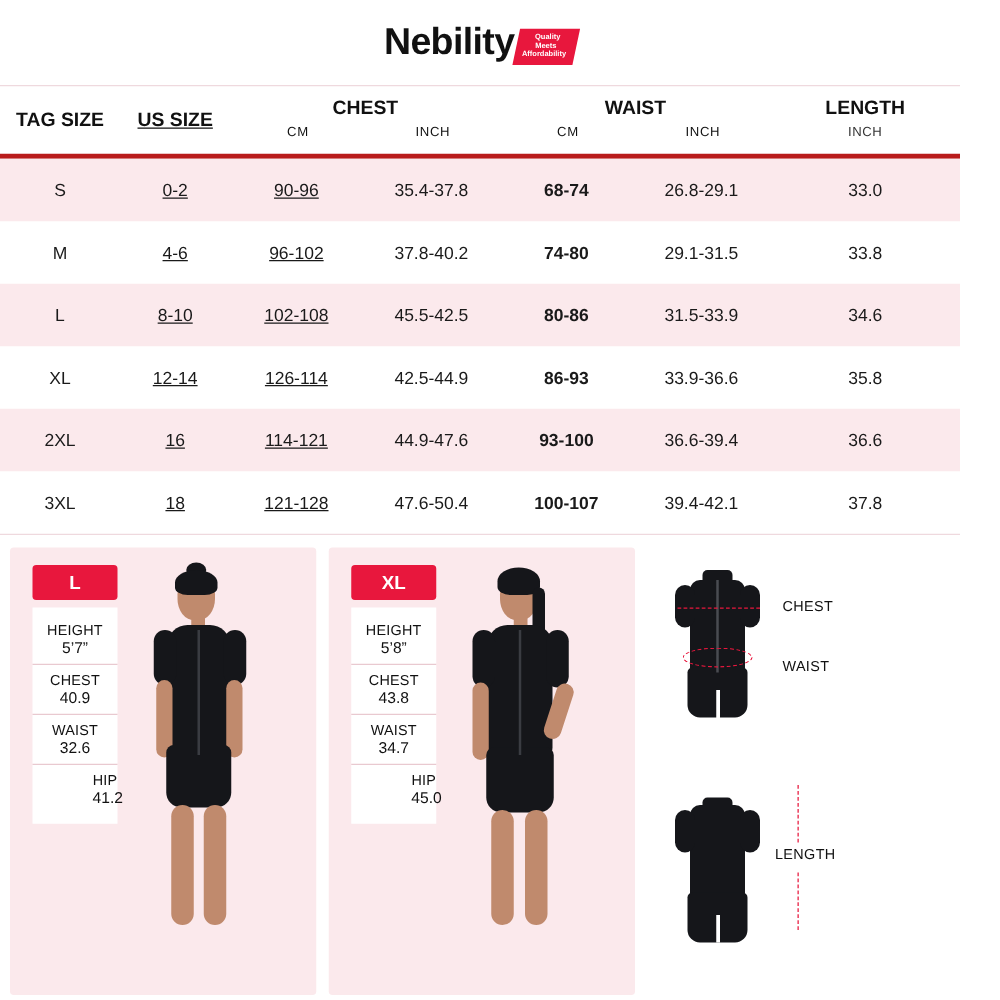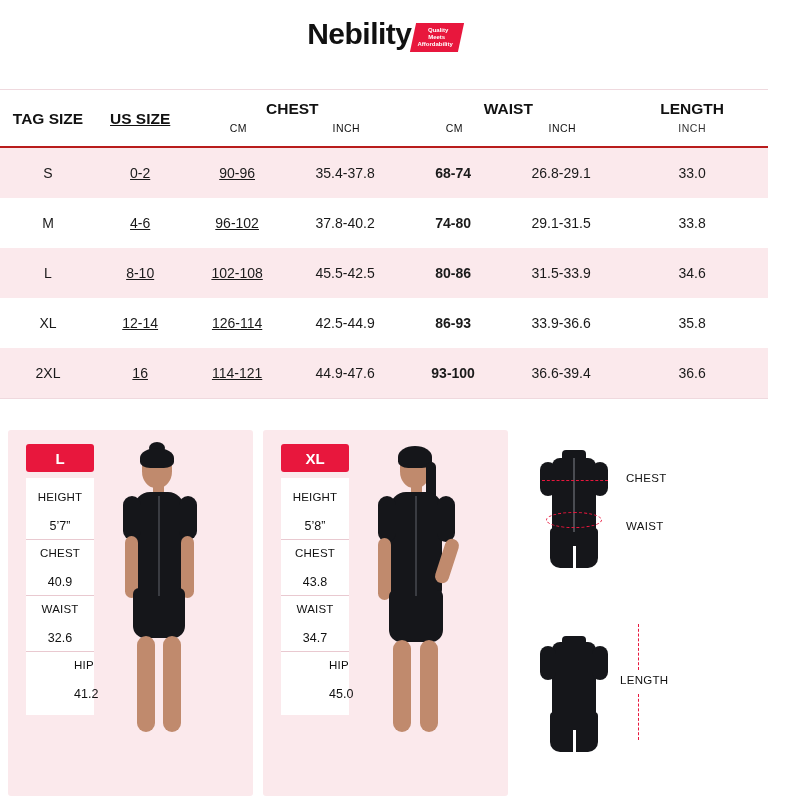--- a/index.html
+++ b/index.html
@@ -4,21 +4,21 @@
 <style>
   * { box-sizing: border-box; }
   html, body {
     margin: 0; padding: 0;
     width: 800px; height: 800px;
     background: #ffffff;
     font-family: "Liberation Sans", sans-serif;
     color: #1a1a1a;
     overflow: hidden;
   }
-  .page { width: 768px; height: 800px; position: relative; display: flex; flex-direction: column; gap: 21px; }
+  .page { width: 768px; height: 800px; position: relative; display: flex; flex-direction: column; }
 
   
   .brand-bar {
     height: 68px;
     display: flex; align-items: center; justify-content: center;
     position: relative;
   }
   .brand-wrap { display: flex; align-items: flex-start; }
   .brand-name {
     font-size: 30px;
@@ -42,21 +42,21 @@
 
   
   .table {
     border-top: 1px solid #efd9de;
     border-bottom: 1px solid #efd9de;
   }
   .thead {
     height: 58px;
     display: flex;
     align-items: center;
-    border-bottom: 2px solid #b91c1c;
+    border-bottom: 4px solid #b91c1c;
   }
   .th {
     text-align: center;
     font-weight: bold;
     font-size: 15.5px;
     color: #111;
     line-height: 17px;
   }
   .th .unit {
     display: block;
@@ -120,21 +120,21 @@
     z-index: 3;
     padding: 6px 0 8px 0;
     text-align: center;
   }
   .spec {
     padding: 7px 0 6px 0;
     border-bottom: 1px solid #e9c9d0;
   }
   .spec:last-child { border-bottom: none; padding-left: 48px; }
   .spec .k { font-size: 11.5px; color: #111; letter-spacing: 0.2px; }
-  .spec .v { font-size: 12.5px; color: #111; margin-top: 16px; }
+  .spec .v { font-size: 12.5px; color: #111; margin-top: 0; }
 
   
   .model-figure {
     position: absolute;
     right: 6px; bottom: 0; top: 6px;
     width: 160px;
   }
   .m-skin { position: absolute; background: #c08a6d; }
   .m-suit { position: absolute; background: #15161a; }
 
@@ -271,20 +271,29 @@
     <div class="row alt">
       <div class="cell c-tag">2XL</div>
       <div class="cell c-us">16</div>
       <div class="cell c-chest-cm">114-121</div>
       <div class="cell c-chest-in">44.9-47.6</div>
       <div class="cell c-waist-cm">93-100</div>
       <div class="cell c-waist-in">36.6-39.4</div>
       <div class="cell c-len">36.6</div>
     </div>
 
+    <div class="row">
+      <div class="cell c-tag">3XL</div>
+      <div class="cell c-us">18</div>
+      <div class="cell c-chest-cm">121-128</div>
+      <div class="cell c-chest-in">47.6-50.4</div>
+      <div class="cell c-waist-cm">100-107</div>
+      <div class="cell c-waist-in">39.4-42.1</div>
+      <div class="cell c-len">37.8</div>
+    </div>
 
   </div>
 
   <div class="bottom">
 
     <div class="model-card">
       <div class="size-pill">L</div>
 
       <div class="model-figure">
 

